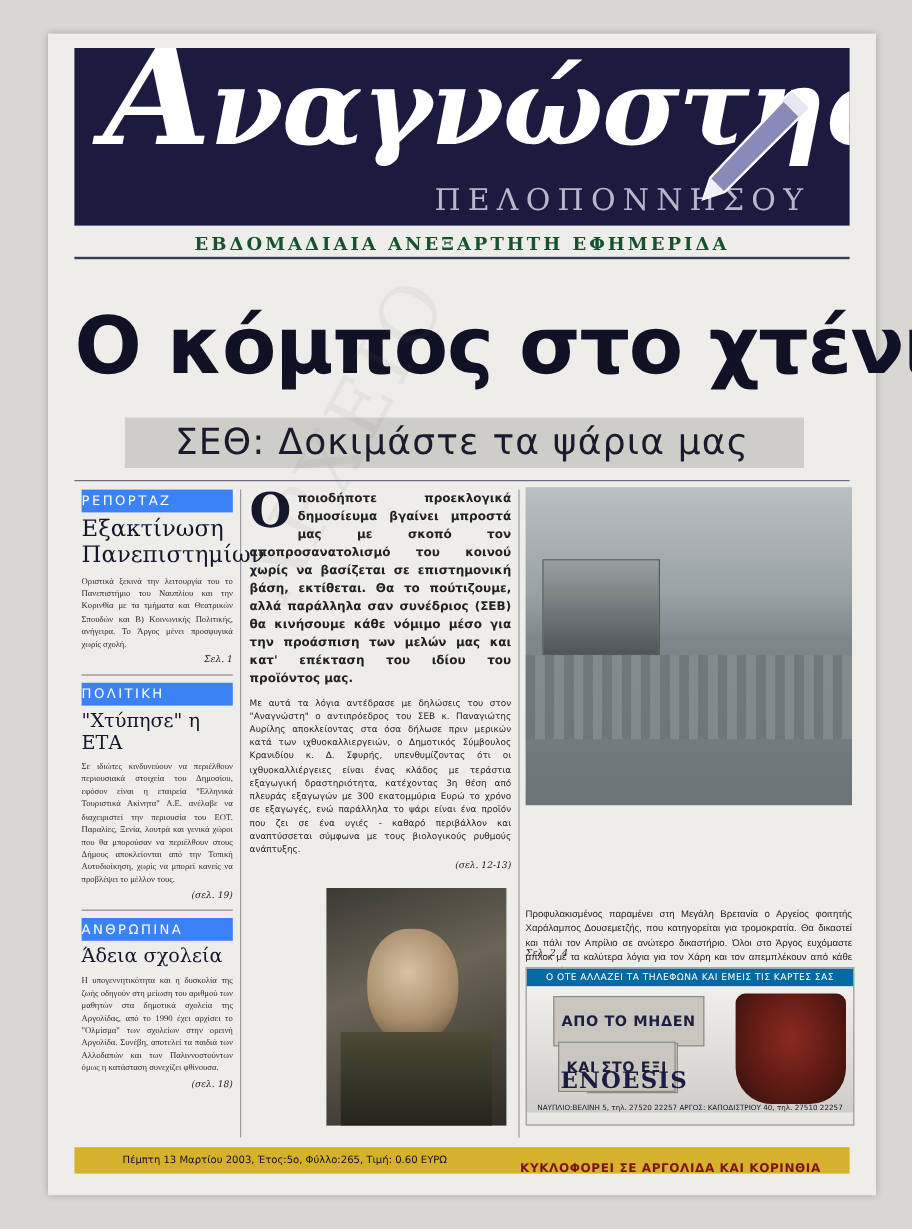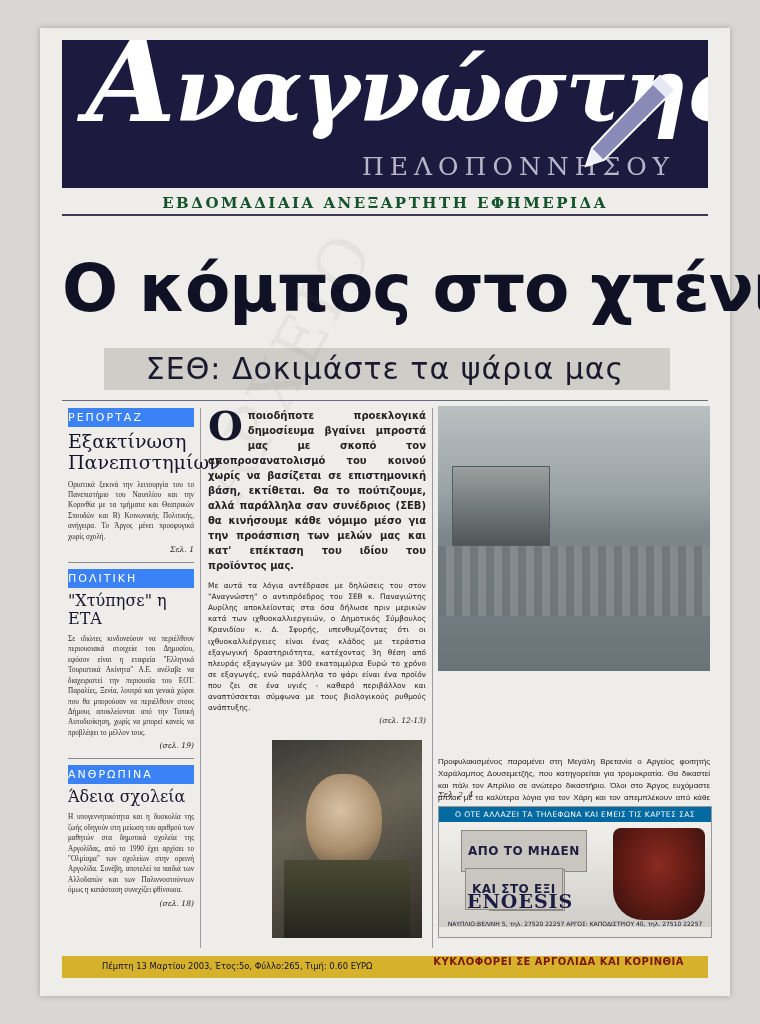--- a/index.html
+++ b/index.html
@@ -350,21 +350,21 @@
     position: absolute;
     left: 8px; top: 5px;
     font-family: "DejaVu Sans", sans-serif;
     font-size: 8.4px;
     font-weight: normal;
     color: #101028;
     margin-left: 32px;
   }
   .footer-right {
     position: absolute;
-    right: 24px; top: 0;
+    right: 24px; top: 13px;
     font-family: "DejaVu Sans", sans-serif;
     font-size: 10px;
     font-weight: bold;
     color: #7c1410;
     letter-spacing: .5px;
   }
   .vline {
     position: absolute;
     width: 1px;
     background: #9b9aa2;

